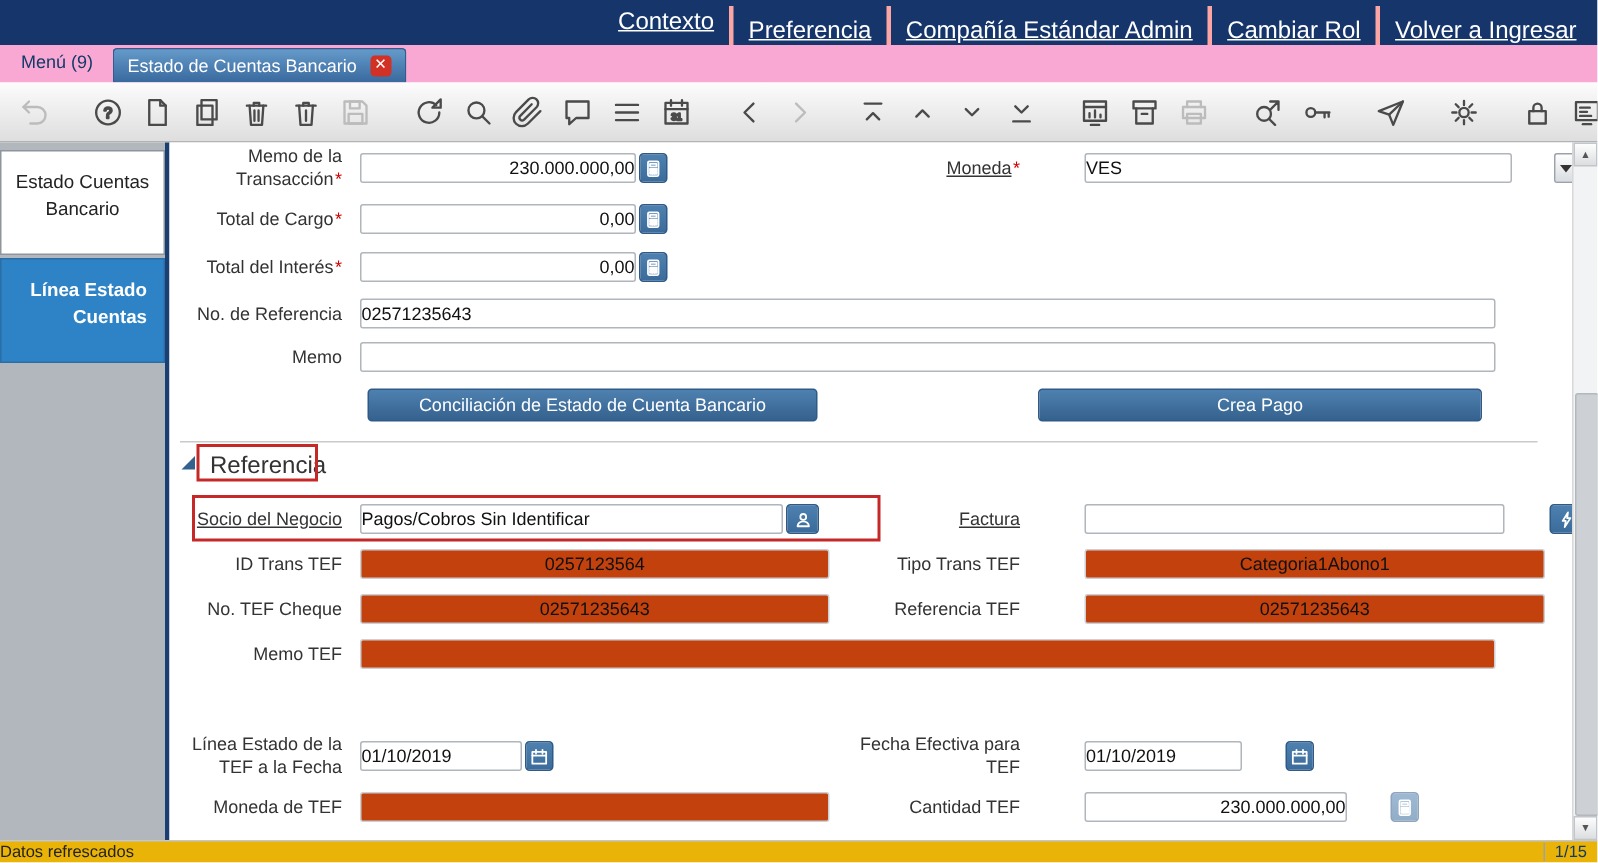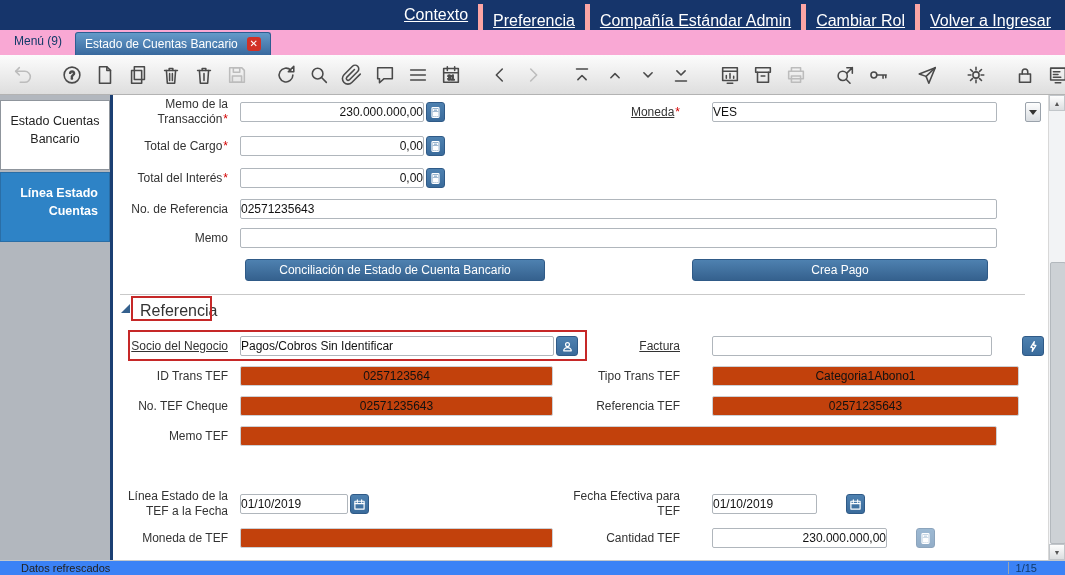--- a/index.html
+++ b/index.html
@@ -5,21 +5,21 @@
   html,body{margin:0;padding:0;}
   body{
     width:1065px;height:575px;position:relative;overflow:hidden;
     font-family:"Liberation Sans","DejaVu Sans",sans-serif;
     background:#fff;font-size:12px;color:#222;
   }
   
   .top-header{position:absolute;left:0;top:0;width:1065px;height:30px;background:#16356b;
     display:flex;align-items:center;justify-content:flex-end;box-sizing:border-box;padding-right:4px;}
   .hlink{color:#fff;font-size:16px;text-decoration:underline;padding:8px 10px;cursor:pointer;}
-  .hlink + .hlink{border-left:5px solid #fca5a5;margin-top:12px;}
+  .hlink + .hlink{border-left:3px solid #fca5a5;margin-top:12px;}
   
   .tab-strip{position:absolute;left:0;top:30px;width:1065px;height:25px;background:#f9a8d4;}
   .menu-tab{position:absolute;left:14px;top:4px;color:#123a68;font-size:12px;cursor:pointer;}
   .active-tab{position:absolute;left:75px;top:2px;height:23px;box-sizing:border-box;
     background:linear-gradient(#649ac9,#39699e);border:1px solid #2c5e91;border-bottom:none;
     border-radius:3px 3px 0 0;color:#fff;display:flex;align-items:center;gap:9px;padding:0 9px;font-size:12px;cursor:pointer;}
   .tab-close{width:14px;height:14px;background:#d23126;border-radius:3px;color:#fff;font-size:10px;
     line-height:14px;text-align:center;font-weight:bold;cursor:pointer;flex:none;}
   
   .toolbar{position:absolute;left:0;top:55px;width:1065px;height:40px;box-sizing:border-box;
@@ -41,21 +41,21 @@
   .form{position:absolute;left:113px;top:95px;width:935px;height:465px;background:#fff;}
   .frow{position:absolute;left:0;width:100%;height:20px;}
   .lg{position:absolute;left:0;top:50%;transform:translateY(-50%);display:flex;align-items:center;}
   .rg{position:absolute;left:447px;top:50%;transform:translateY(-50%);display:flex;align-items:center;gap:27px;}
   .lbl{width:121px;flex:none;text-align:right;font-size:12px;color:#333;padding-right:6px;box-sizing:border-box;line-height:1.25;}
   .rlbl{width:125px;flex:none;text-align:right;font-size:12px;color:#333;padding-right:5px;box-sizing:border-box;line-height:1.25;}
   .lbl .t.u,.rlbl .t.u{text-decoration:underline;cursor:pointer;}
   .ast{color:#d40000;margin-left:1px;}
   .fld{height:20px;border:1px solid #b0b6bc;font-size:12px;color:#111;padding:0 0;box-sizing:border-box;
     background:#fff;font-family:inherit;margin-left:6px;flex:none;border-radius:2px;}
-  .rg .fld{margin-left:0;}
+  .rg .fld{margin-left:11px;}
   .fld.num{text-align:right;}
   .fld.ro{background:#c2410c;border-color:#ccd0d5;text-align:center;}
   .assist{width:19px;height:20px;margin-left:2px;border:1px solid #2f5a87;border-radius:3px;flex:none;
     background:linear-gradient(#4e81b0,#3a6b9b);color:#fff;display:flex;align-items:center;justify-content:center;cursor:pointer;padding:0;}
   .assist.wide{width:22px;}
   .assist.dim{opacity:.55;}
   .aico *{stroke:currentColor;fill:none;stroke-width:2.2;stroke-linecap:round;stroke-linejoin:round;}
   .combo-btn{width:16px;height:20px;margin-left:1px;border:1px solid #9aa2ab;border-radius:2px;flex:none;
     background:linear-gradient(#fefefe,#d9dde1);display:flex;align-items:center;justify-content:center;cursor:pointer;padding:0;}
   .caret{width:0;height:0;border-left:4px solid transparent;border-right:4px solid transparent;border-top:5px solid #333;}
@@ -72,23 +72,23 @@
   .vscroll{position:absolute;left:1048px;top:95px;width:17px;height:465px;background:#f2f3f5;
     border-left:1px solid #d8d8d8;box-sizing:border-box;}
   .sbtn{position:absolute;left:0;width:16px;height:16px;background:linear-gradient(#fdfdfd,#dcdee0);
     border:1px solid #c2c6ca;box-sizing:border-box;display:flex;align-items:center;justify-content:center;
     font-size:7px;color:#555;cursor:pointer;}
   .sbtn.up{top:0;}
   .sbtn.down{bottom:0;}
   .sthumb{position:absolute;left:1px;top:167px;width:14px;height:280px;background:#cdd1d5;
     border:1px solid #b3b8bd;border-radius:2px;cursor:pointer;}
   
-  .status{position:absolute;left:0;top:560px;width:1065px;height:15px;background:#3b82f6;
+  .status{position:absolute;left:0;top:560px;width:1065px;height:15px;background:#eab308;
     border-top:1px solid #c3c8cd;box-sizing:border-box;display:flex;align-items:center;
-    font-size:11px;color:#222;padding:0 21px;}
+    font-size:11px;color:#222;padding:0 0;}
   .status-right{margin-left:auto;border-left:1px solid #9aa4b0;padding:0 7px;color:#123a68;}
 </style>
 </head>
 <body>
 
 <svg width="0" height="0" style="position:absolute" aria-hidden="true">
   <defs>
     <symbol id="undo-icon" viewBox="0 0 24 24">
         <path d="M8 4 4 8l4 4"></path>
         <path d="M4 8h10a6 6 0 0 1 0 12H9"></path>
@@ -471,21 +471,21 @@
   <div class="hr"></div>
   <div class="collapse-tri"></div>
   <span class="section-label">Referencia</span>
 
   <div class="ann ann1"></div>
   <div class="ann ann2"></div>
 
   <div class="frow" style="top:241px">
     <div class="lg">
       <span class="lbl"><span class="t u">Socio del Negocio</span></span>
-      <input class="fld" style="width: 314px;" value="Pagos/Cobros Sin Identificar">
+      <input class="fld" style="width: 282px;" value="Pagos/Cobros Sin Identificar">
       <button class="assist wide">
           <svg class="aico" width="13" height="13" viewBox="0 0 24 24">
             <use href="#business-partner-icon"></use>
           </svg>
         </button>
     </div>
     <div class="rg">
       <span class="rlbl"><span class="t u">Factura</span></span>
       <input class="fld" style="width: 280px;" value="">
       <button class="assist wide" style="margin-left:3px">

